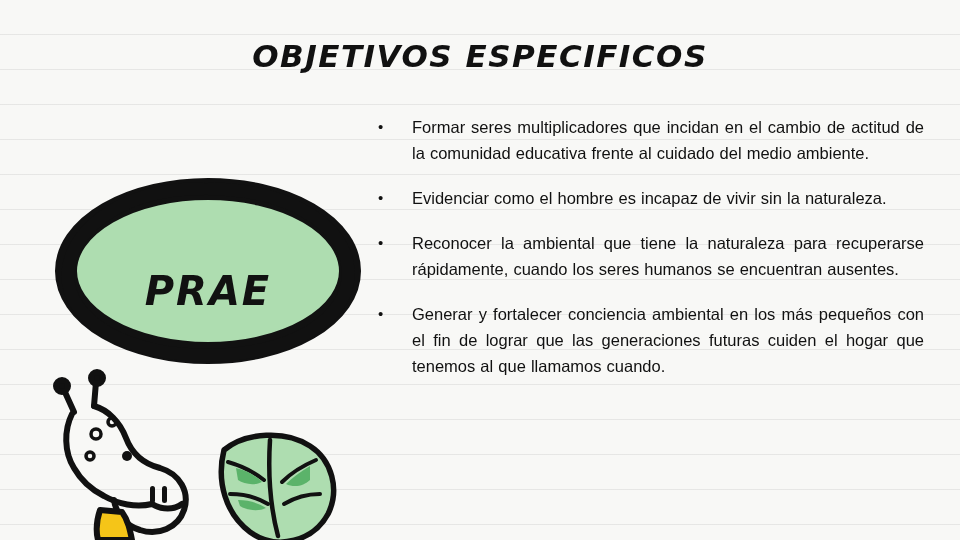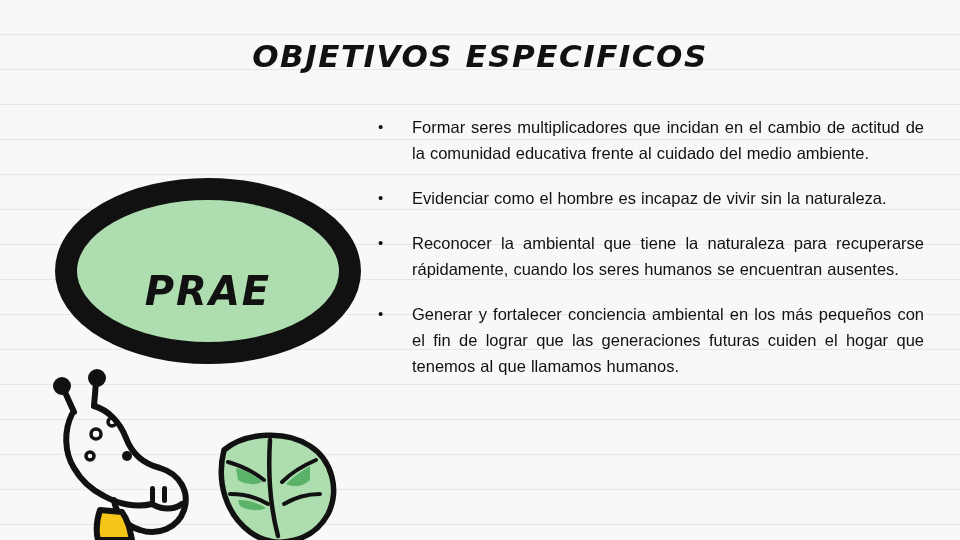--- a/index.html
+++ b/index.html
@@ -192,18 +192,18 @@
       <span class="bullet-text">Evidenciar como el hombre es incapaz de vivir sin la naturaleza.</span>
     </div>
 
     <div class="bullet-item">
       <span class="bullet-dot">•</span>
       <span class="bullet-text">Reconocer la ambiental que tiene la naturaleza para recuperarse rápidamente, cuando los seres humanos se encuentran ausentes.</span>
     </div>
 
     <div class="bullet-item">
       <span class="bullet-dot">•</span>
-      <span class="bullet-text">Generar y fortalecer conciencia ambiental en los más pequeños con el fin de lograr que las generaciones futuras cuiden el hogar que tenemos al que llamamos humanos.</span>
+      <span class="bullet-text">Generar y fortalecer conciencia ambiental en los más pequeños con el fin de lograr que las generaciones futuras cuiden el hogar que tenemos al que llamamos cuando.</span>
     </div>
 
   </div>
 
 </div>
 
 </body></html>

